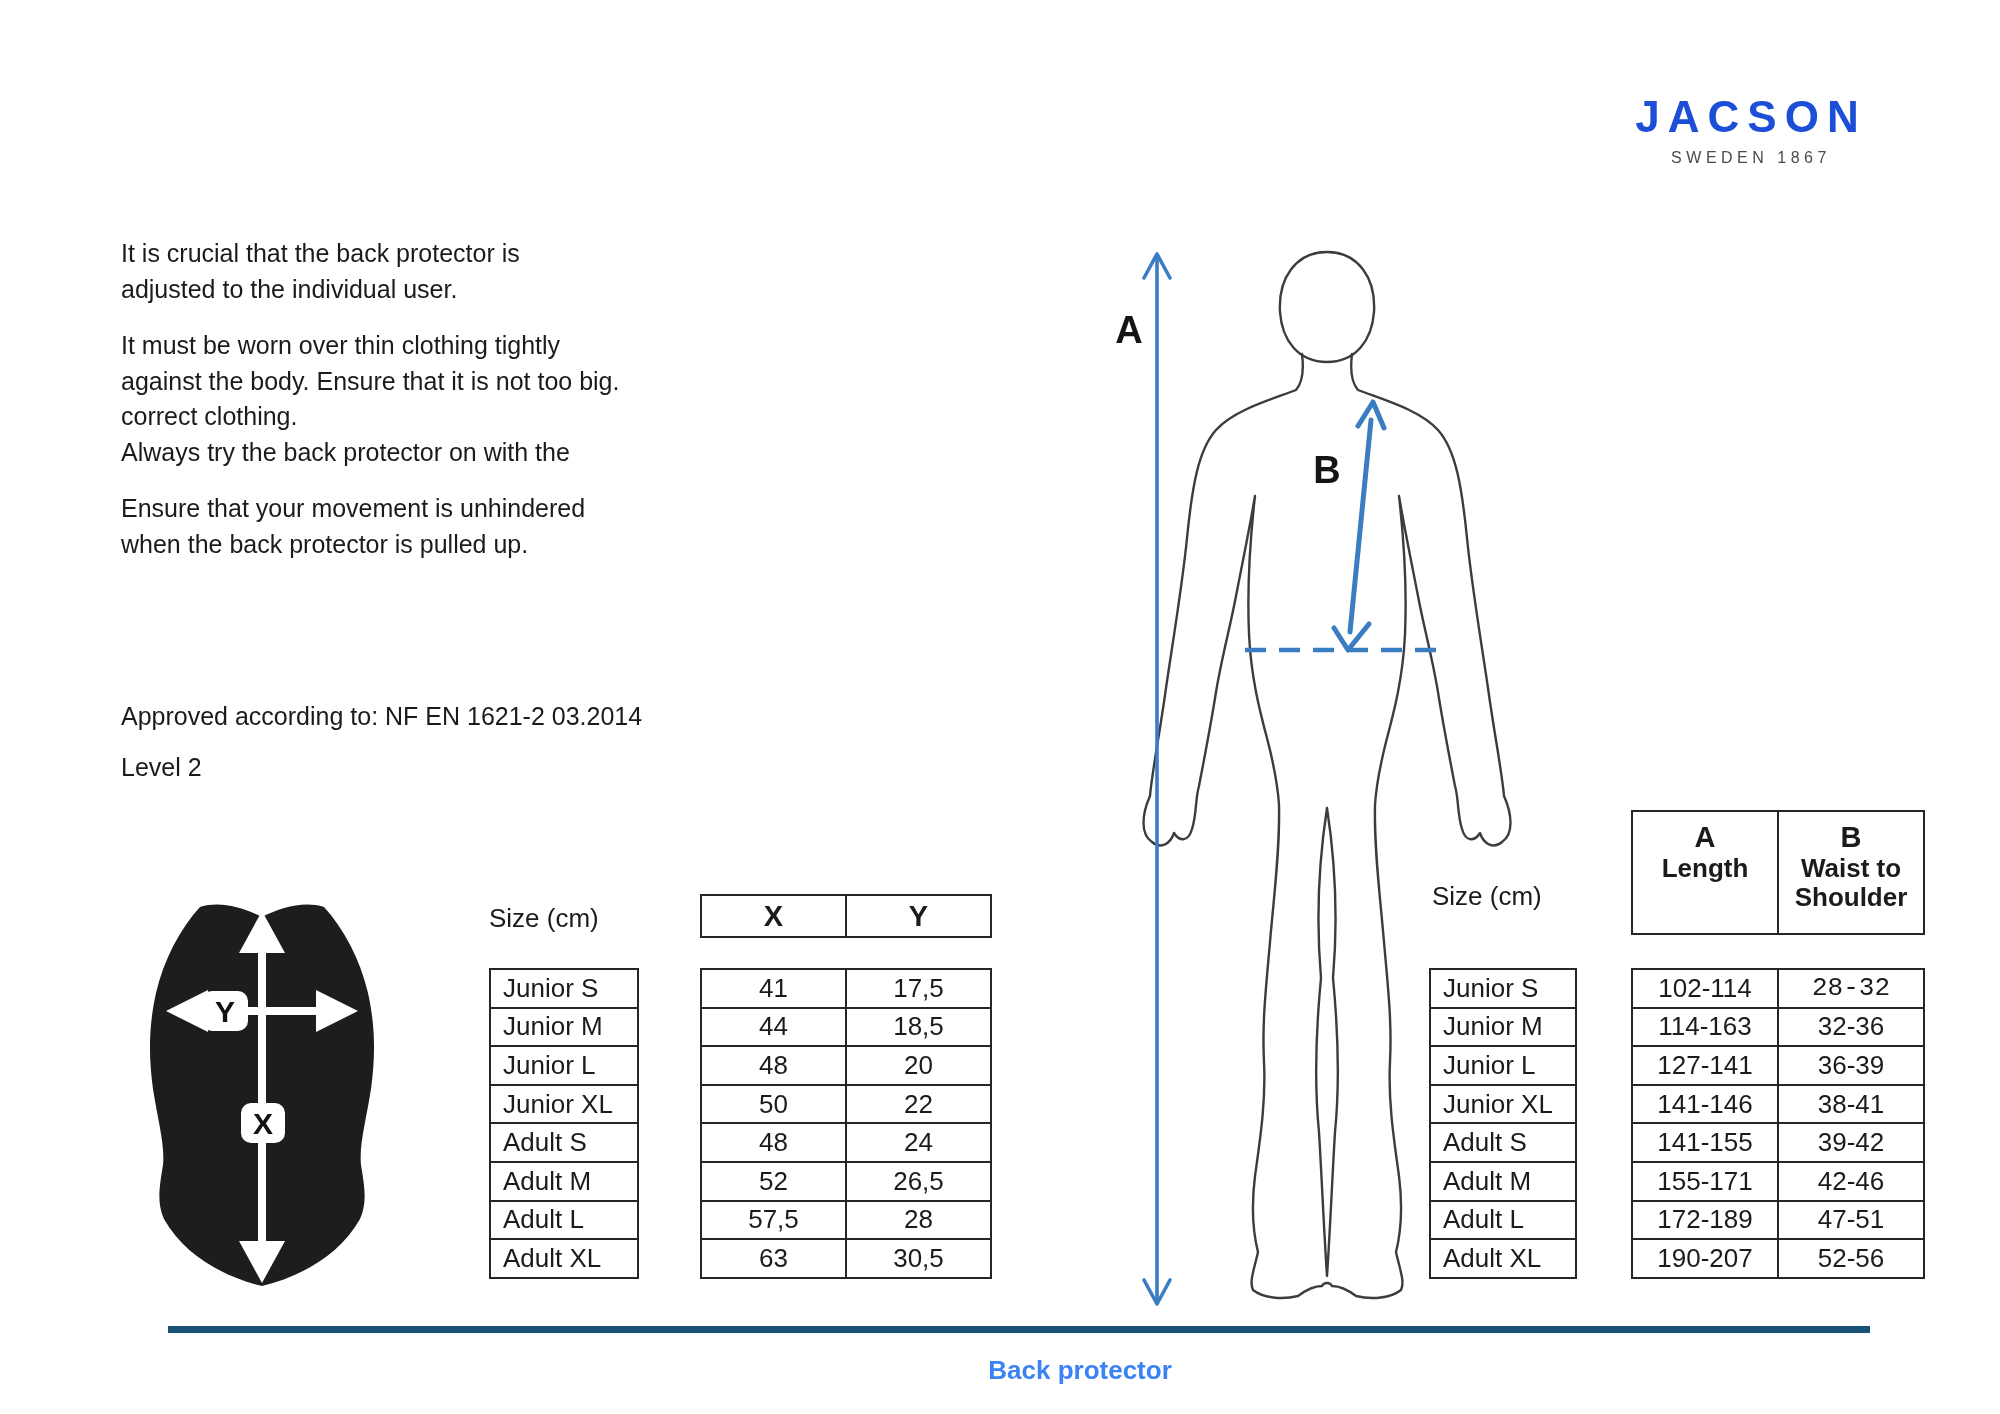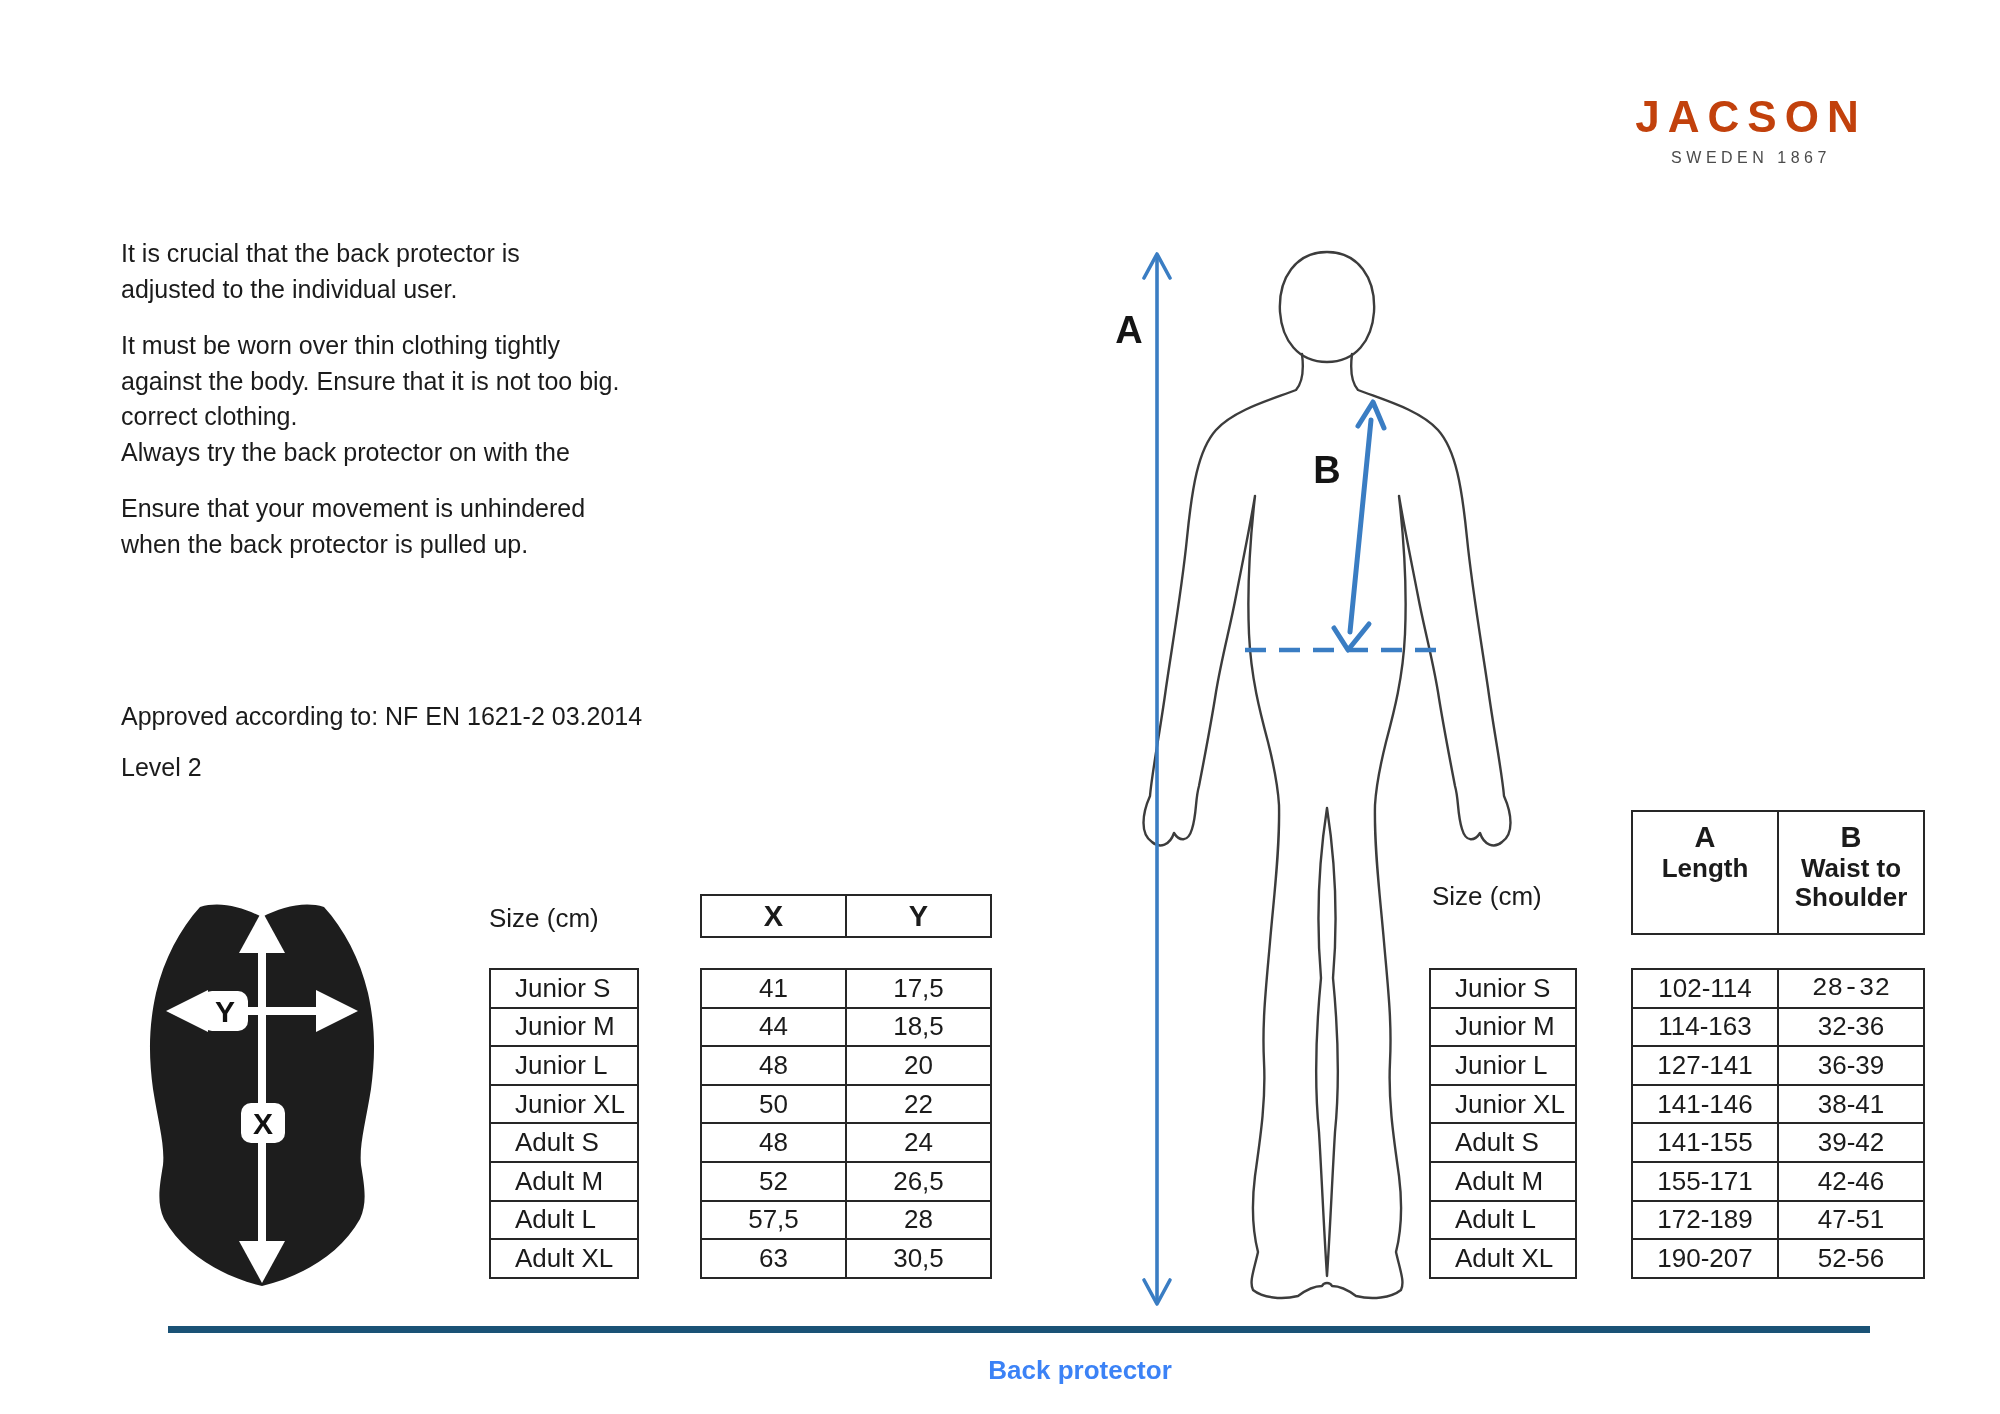--- a/index.html
+++ b/index.html
@@ -5,37 +5,37 @@
   * { margin:0; padding:0; box-sizing:border-box; }
   html,body { background:#ffffff; }
   #page {
     position:relative; width:2000px; height:1414px; background:#ffffff;
     font-family:"Liberation Sans", sans-serif; color:#1c1c1c; overflow:hidden;
   }
   .abs { position:absolute; }
 
   
   .logo { left:1622px; top:92px; width:258px; text-align:center; }
-  .logo-name { font-size:44px; font-weight:700; letter-spacing:8px; color:#c2410c; white-space:nowrap; }
+  .logo-name { font-size:44px; font-weight:700; letter-spacing:8px; color:#1d4ed8; white-space:nowrap; }
   .logo-tag { font-size:16px; font-weight:500; letter-spacing:4.5px; color:#4b4b4b; margin-top:7px; white-space:nowrap; }
 
   
   .instructions { left:121px; top:236px; width:660px; }
   .instructions p { margin:0 0 21px 0; }
   .line { font-size:25px; line-height:35.5px; white-space:nowrap; color:#1b1b1b; }
 
   .approval { left:121px; top:699px; }
   .approval .line2 { margin-top:15px; }
 
   
   table { border-collapse:collapse; table-layout:fixed; }
   td { border:2.5px solid #262626; background:#ffffff; font-size:26px; color:#1b1b1b;
        overflow:hidden; }
   .cell-c { text-align:center; }
-  .cell-l { text-align:left; padding-left:24px; }
+  .cell-l { text-align:left; padding-left:12px; }
   .hdr td { font-weight:700; font-size:29px; text-align:center; }
   tr.r { height:38.6px; }
   .size-label { font-size:26px; color:#1b1b1b; white-space:nowrap; }
 
   .hdr2 td { vertical-align:top; }
   .hdr-letter { font-size:29px; font-weight:700; text-align:center; margin-top:8px; line-height:34px; }
   .hdr-label  { font-size:26px; font-weight:700; text-align:center; line-height:29px; padding:0 2px; }
 
   
   .footer-line { left:168px; top:1326px; width:1702px; height:7px; background:#1a5276; }

